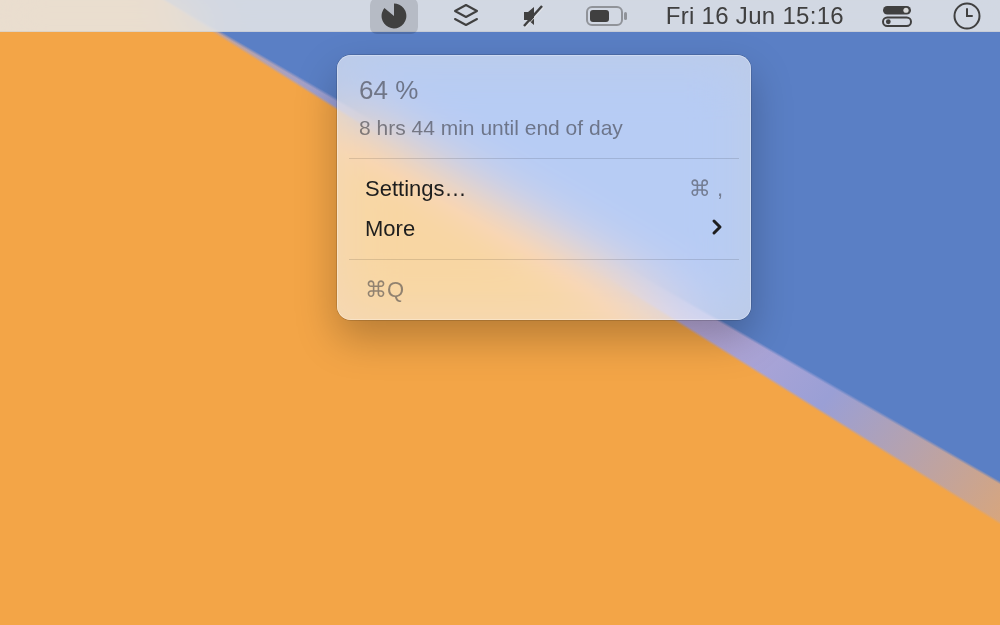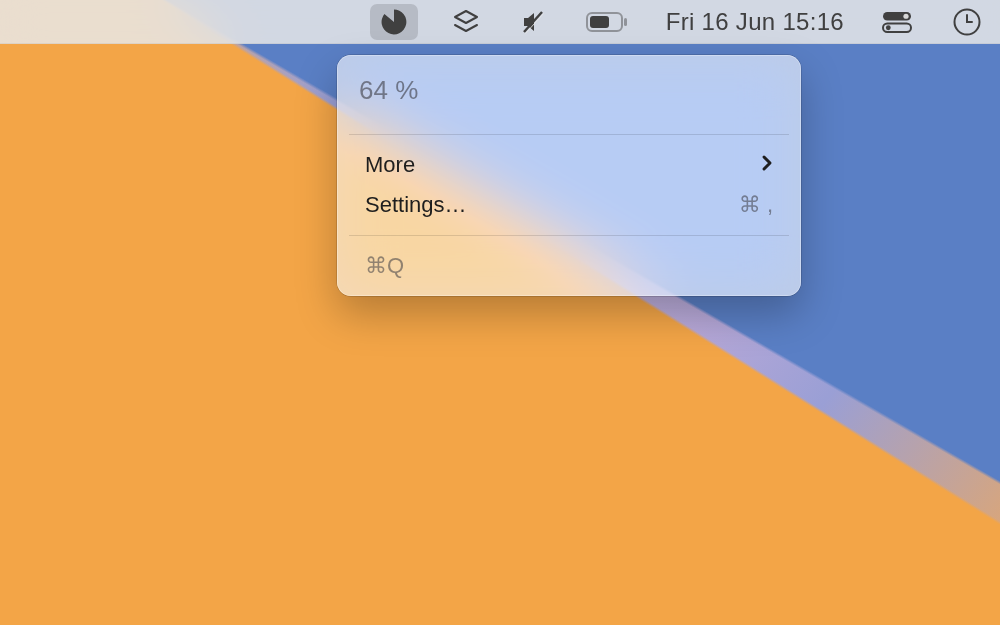--- a/index.html
+++ b/index.html
@@ -17,21 +17,21 @@
         linear-gradient(210deg,
           #5a7fc5 0%, #5a7fc5 40%,
           rgba(90,127,197,0) 40.3%),
         
         radial-gradient(circle at 60% 35%, #c6b9e2 0%, #b7a8d8 20%, #9a9fd5 40%, #eda85e 80%);
       filter: blur(0.3px);
     }
 
     
     .menubar {
-      position: absolute; top: 0; left: 0; right: 0; height: 44px;
+      position: absolute; top: 0; left: 0; right: 0; height: 32px;
       background: rgba(232,232,232,0.85);
       backdrop-filter: blur(20px);
       display: flex; align-items: center; justify-content: flex-end;
       padding: 0 12px;
       gap: 28px;
       border-bottom: 1px solid rgba(0,0,0,0.05);
     }
     .mb-item {
       display: flex; align-items: center; justify-content: center;
       height: 36px; min-width: 36px; padding: 0 6px;
@@ -48,21 +48,21 @@
       color: #404040;
       font-weight: 400;
       white-space: nowrap;
     }
 
     
     .popover {
       position: absolute;
       top: 55px;
       left: 337px;
-      width: 464px;
+      width: 414px;
       border-radius: 14px;
       background: rgba(244,244,246,0.65);
       backdrop-filter: blur(28px) saturate(160%);
       box-shadow:
         0 0 0 0.7px rgba(0,0,0,0.18),
         0 18px 40px rgba(0,0,0,0.25),
         inset 0 0 0 0.7px rgba(255,255,255,0.4);
       padding: 10px 0 10px 0;
       color: #2e2e2e;
     }
@@ -172,36 +172,37 @@
         <path d="M15 8 v7 h5"></path>
       </svg>
     </span>
   </div>
 
 </div>
 
 <div class="popover">
   <div class="pop-header">
     <div class="pop-pct">64 %</div>
+    <div class="pop-remaining">8 hrs 44 min until end of day</div>
   </div>
 
   <div class="pop-sep"></div>
+
+  <div class="pop-row">
+    <span>Settings…</span>
+    <span class="shortcut">⌘ ,</span>
+  </div>
 
   <div class="pop-row">
     <span>More</span>
     <span class="chev">
       <svg width="12" height="18" viewBox="0 0 12 18" fill="none" stroke="#1e1e1e" stroke-width="3" stroke-linecap="round" stroke-linejoin="round">
         <path d="M3 3 l6 6 l-6 6"></path>
       </svg>
     </span>
   </div>
 
-  <div class="pop-row">
-    <span>Settings…</span>
-    <span class="shortcut">⌘ ,</span>
-  </div>
-
   <div class="pop-sep"></div>
 
   <div class="pop-row">
     <span class="shortcut">⌘Q</span>
   </div>
 </div>
 
 </body></html>

